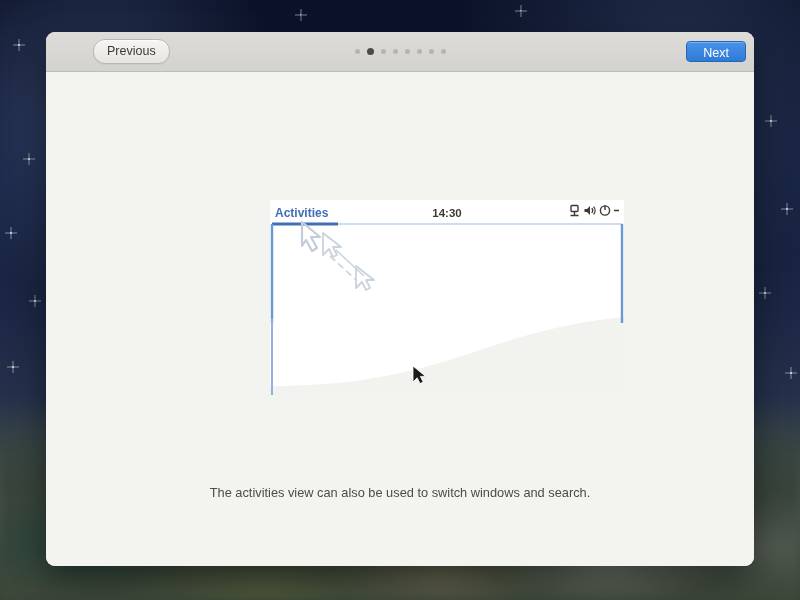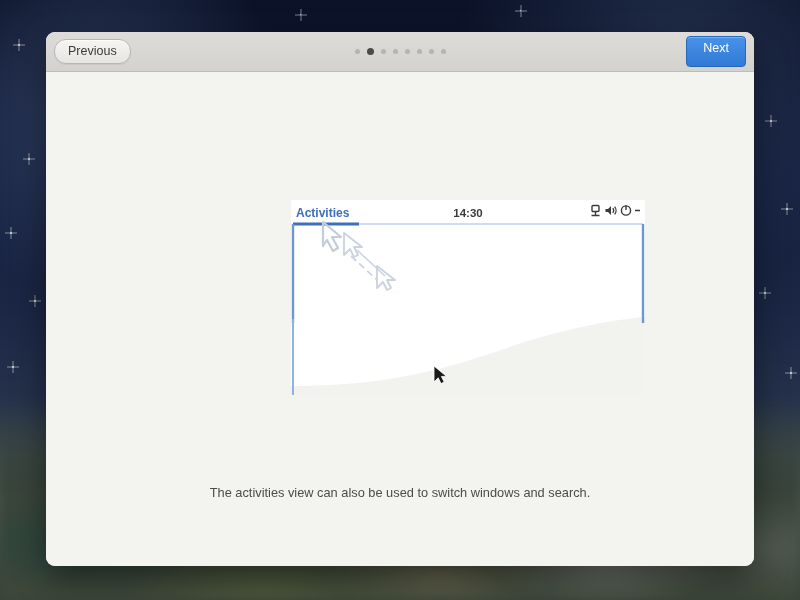--- a/index.html
+++ b/index.html
@@ -88,28 +88,29 @@
   #prev-button {
     font-size: 12.5px;
     color: #3b3b38;
     background: linear-gradient(to bottom, #f6f5f3 0%, #e6e5e1 100%);
     border: 1px solid #b8b7b3;
     border-radius: 12px;
     padding: 5px 13px 6px;
     line-height: 1;
     cursor: pointer;
     box-shadow: 0 1px 0 rgba(255,255,255,0.7) inset, 0 1px 1px rgba(0,0,0,0.06);
+    margin-left: 39px;
   }
   #next-button {
     font-size: 12.5px;
     color: #ffffff;
     background: linear-gradient(to bottom, #4a92e8 0%, #2f7ad6 100%);
     border: 1px solid #2468b5;
     border-radius: 4px;
-    padding: 5px 16px 12px;
+    padding: 5px 16px 2px;
     line-height: 1;
     cursor: pointer;
     margin-left: auto;
     box-shadow: 0 1px 0 rgba(255,255,255,0.28) inset;
   }
   #page-dots {
     position: absolute;
     left: 0; right: 0;
     top: 0; bottom: 0;
     display: flex;
@@ -137,21 +138,20 @@
     background: #f3f3f0;
   }
 
   
   #illustration {
     position: absolute;
     left: 224px;
     top: 128px;
     width: 354px;
     height: 195px;
-    margin-left: 21px;
   }
   #illustration svg { display: block; }
 
   
   #tour-title {
     position: absolute;
     top: 370px;
     left: 0; right: 0;
     text-align: center;
     font-size: 20.5px;

